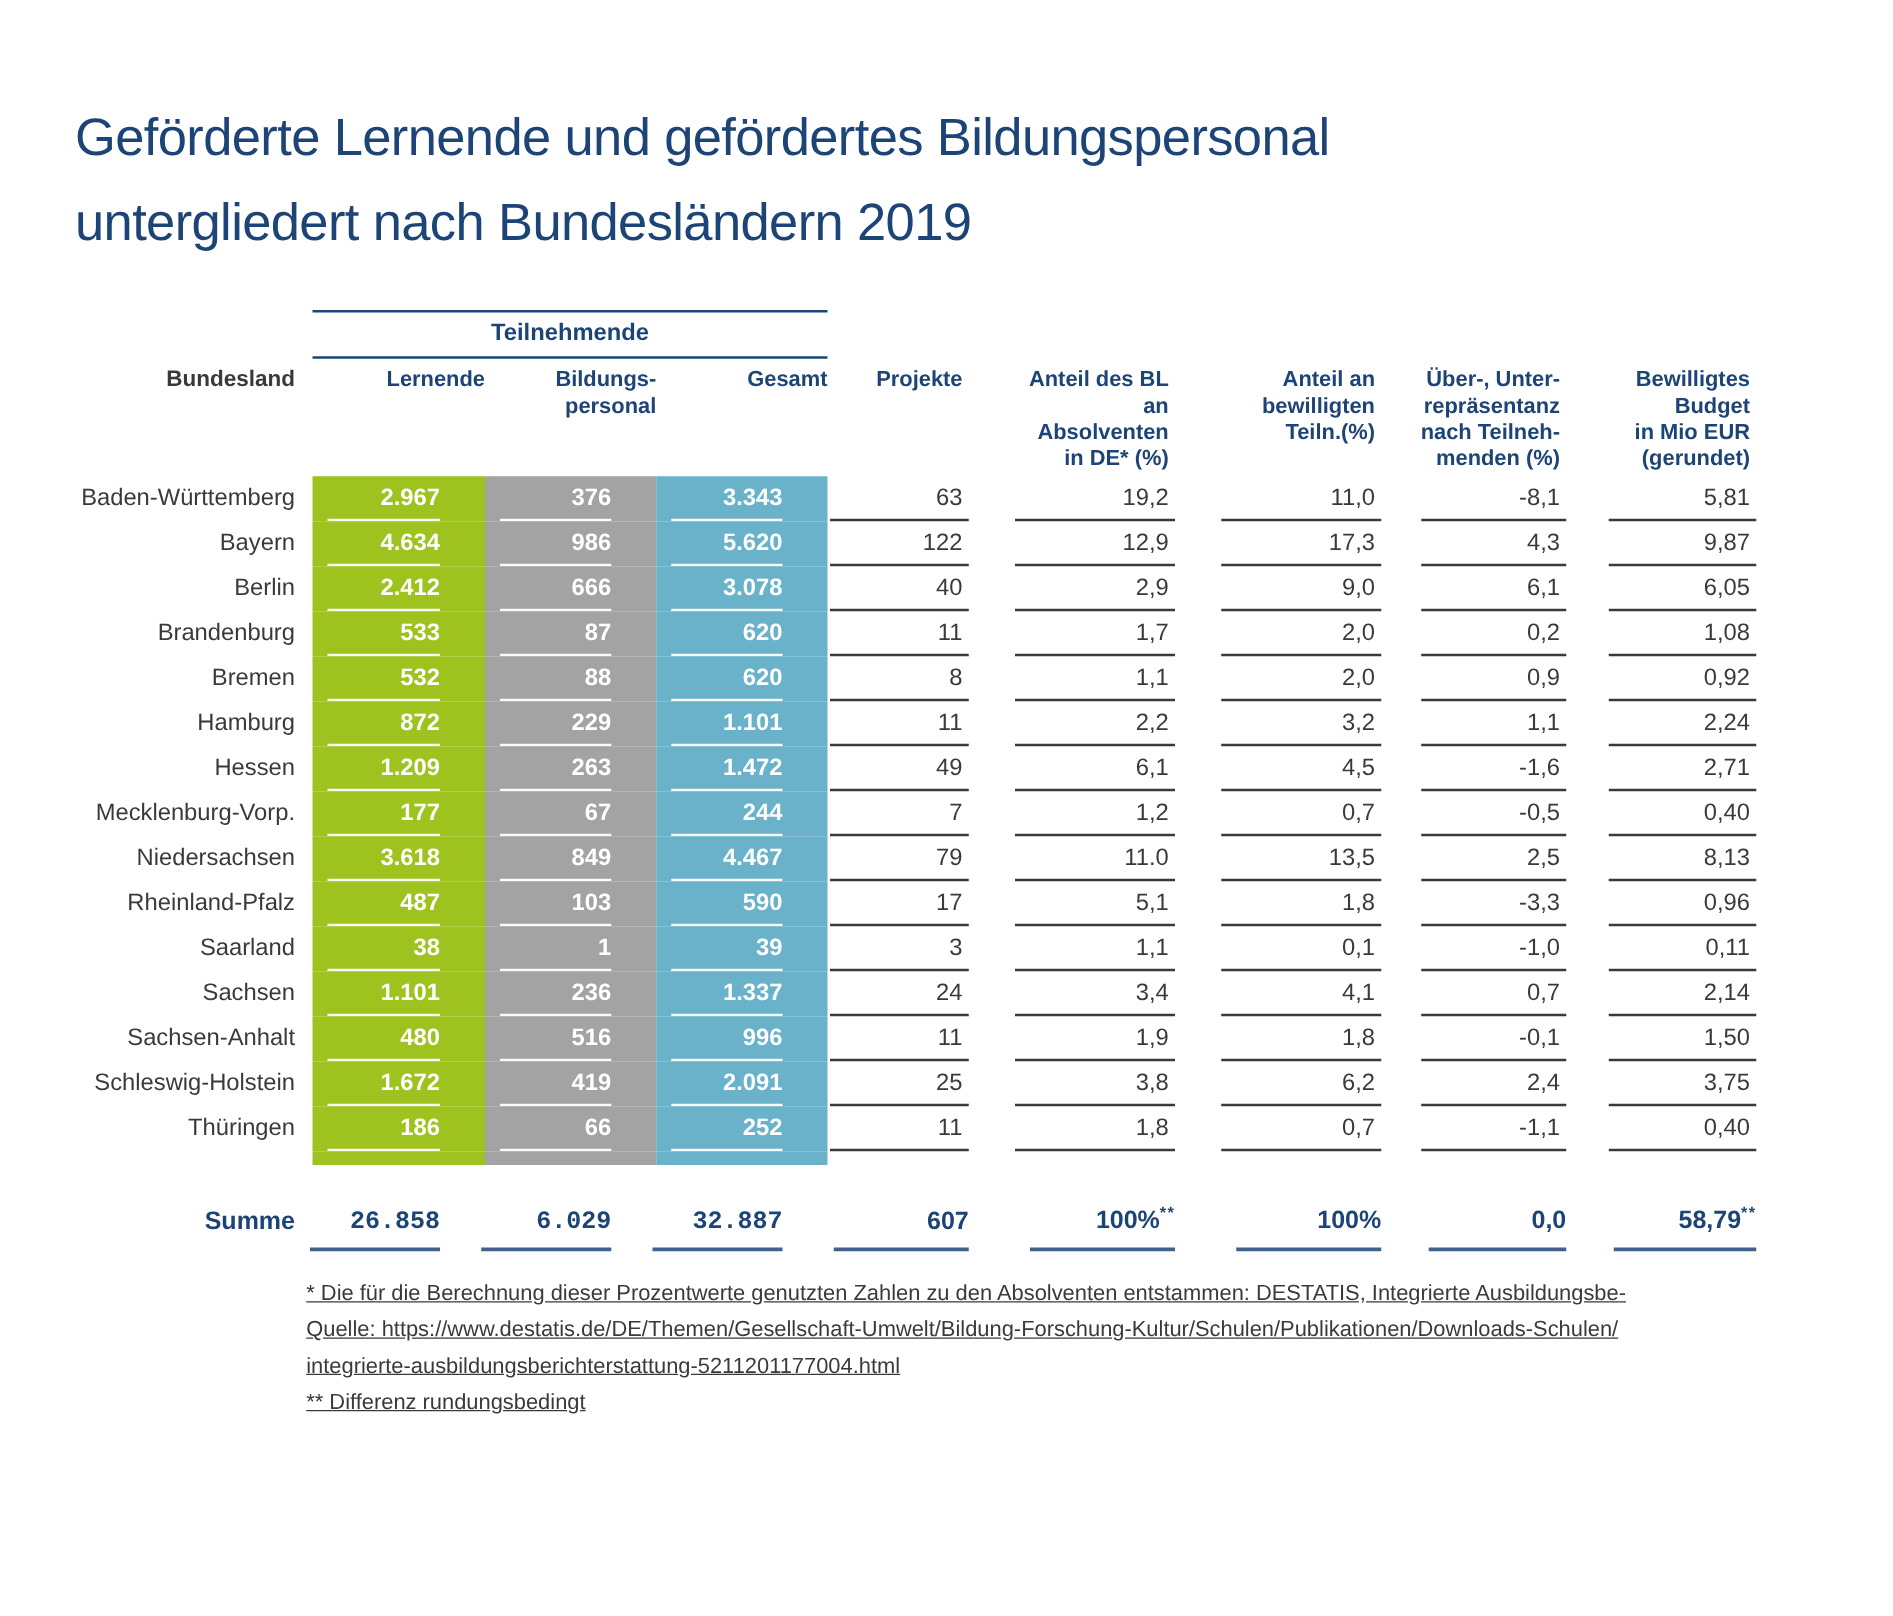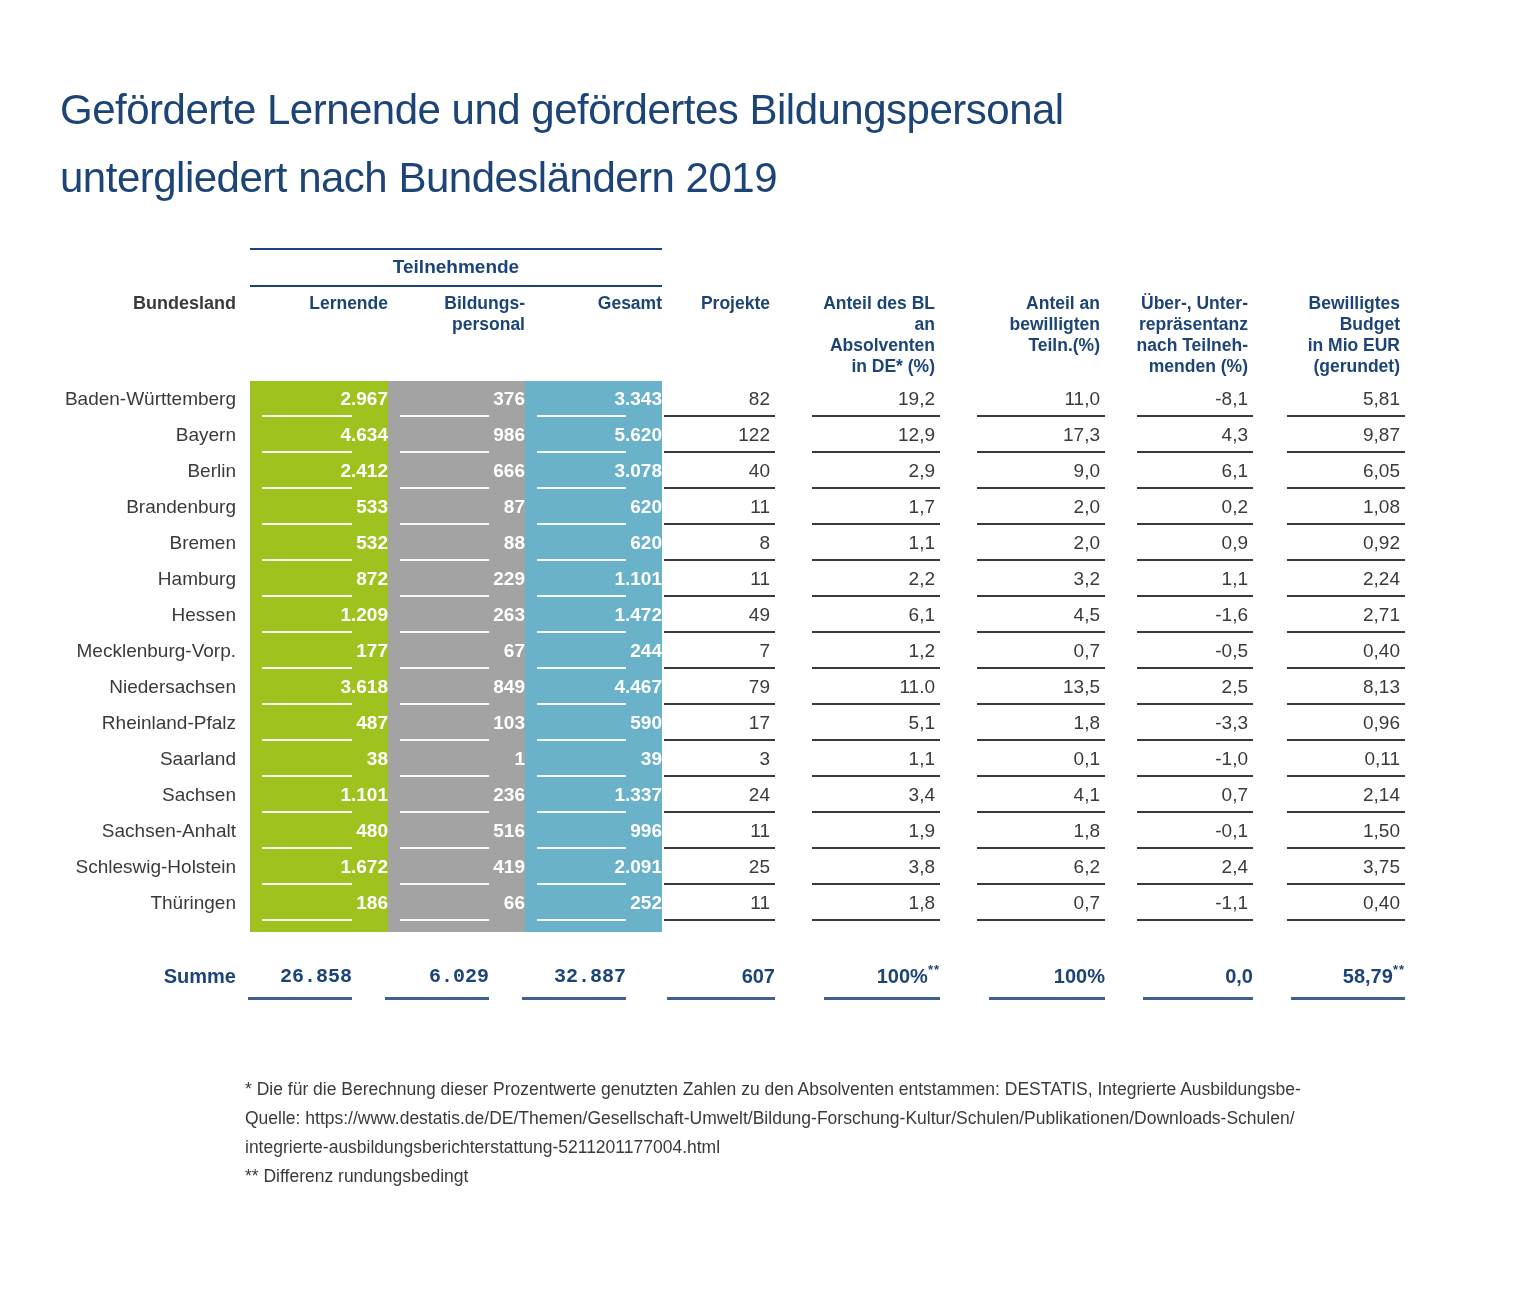--- a/index.html
+++ b/index.html
@@ -46,21 +46,21 @@
   .h-center{text-align:right;}
   .h-right{text-align:right;padding-right:5px;}
   .header-row .c-label{font-size:18px;line-height:21px;}
 
   
   .rows{margin-top:4px;}
   .row{display:flex;height:36px;}
   .row .cell{line-height:36px;font-size:19px;position:relative;}
   .c-label{color:#3a3a3a;}
   .c-band{
-    color:#ffffff;font-weight:bold;text-align:right;
+    color:#ffffff;font-weight:bold;text-align:right;padding-right:36px;
   }
   .c-green{background:var(--green);} 
   .c-gray{background:var(--gray);} 
   .c-blue{background:var(--blue);}
   .c-band::after{
     content:"";position:absolute;left:12px;right:36px;bottom:0;height:2px;
     background:rgba(255,255,255,0.95);
   }
   .c-num{text-align:right;padding-right:5px;color:#3a3a3a;}
   .c-num::after{
@@ -84,22 +84,22 @@
   }
   .sv-band{margin-right:36px;min-width:104px;font-family:Liberation Mono, monospace;}
   .sum-val sup{font-size:13px;position:relative;top:-1px;letter-spacing:1px;}
   .dash{
     width:17px;border-bottom:3px solid var(--slate);
     margin-left:28px;margin-bottom:0px;align-self:flex-end;height:12px;box-sizing:border-box;
   }
 
   
   .footnotes{
-    position:absolute;left:245px;top:1075px;width:1230px;
-    font-size:17.5px;line-height:29px;color:#3a3a3a;
+    position:absolute;left:245px;top:1020px;width:1230px;
+    font-size:17.5px;line-height:29px;color:#3a3a3a;text-decoration:underline;
   }
 </style>
 </head>
 <body>
 
 <div class="page">
 
   <div class="title">Geförderte Lernende und gefördertes Bildungspersonal
 untergliedert nach Bundesländern 2019</div>
 
@@ -135,21 +135,21 @@
 in Mio EUR
 (gerundet)</div>
     </div>
 
     <div class="rows" id="rows">
   <div class="row">
     <div class="cell c-label">Baden-Württemberg</div>
     <div class="cell c-band c-green">2.967</div>
     <div class="cell c-band c-gray">376</div>
     <div class="cell c-band c-blue">3.343</div>
-    <div class="cell c-num c-proj">82</div>
+    <div class="cell c-num c-proj">63</div>
     <div class="sp sp1"></div>
     <div class="cell c-num c-p1">19,2</div>
     <div class="sp sp2"></div>
     <div class="cell c-num c-p2">11,0</div>
     <div class="sp sp3"></div>
     <div class="cell c-num c-p3">-8,1</div>
     <div class="sp sp4"></div>
     <div class="cell c-num c-p4">5,81</div>
   </div>
 

